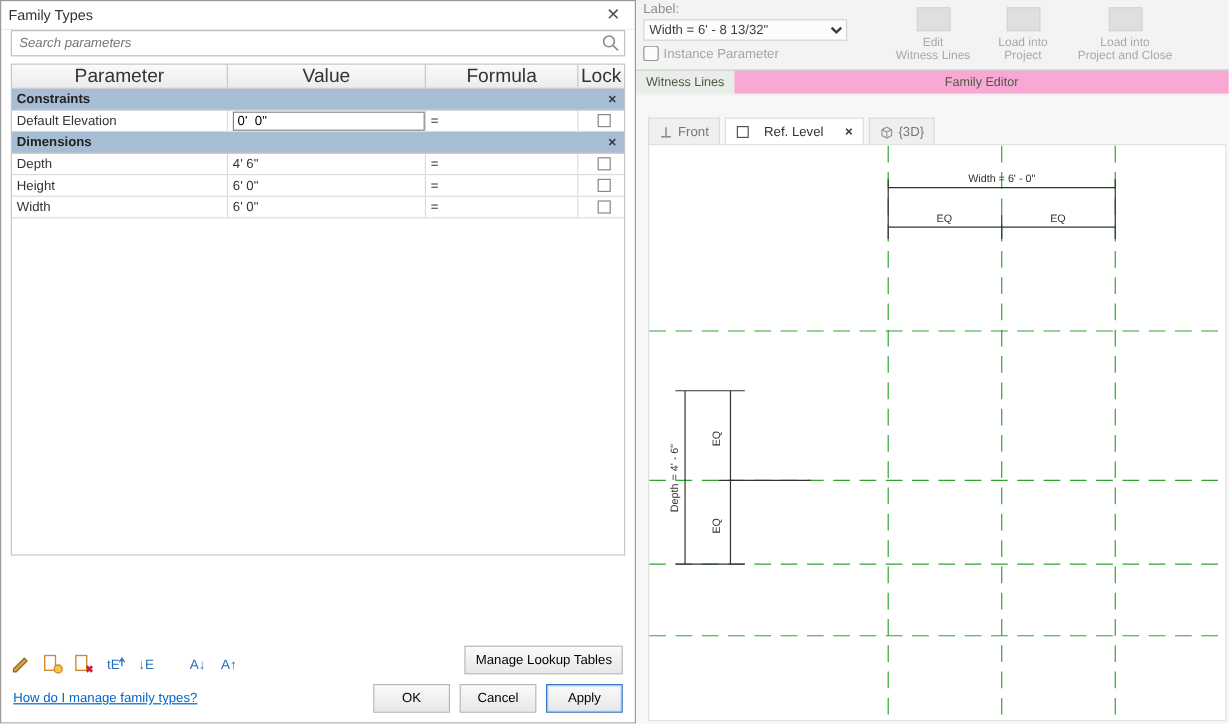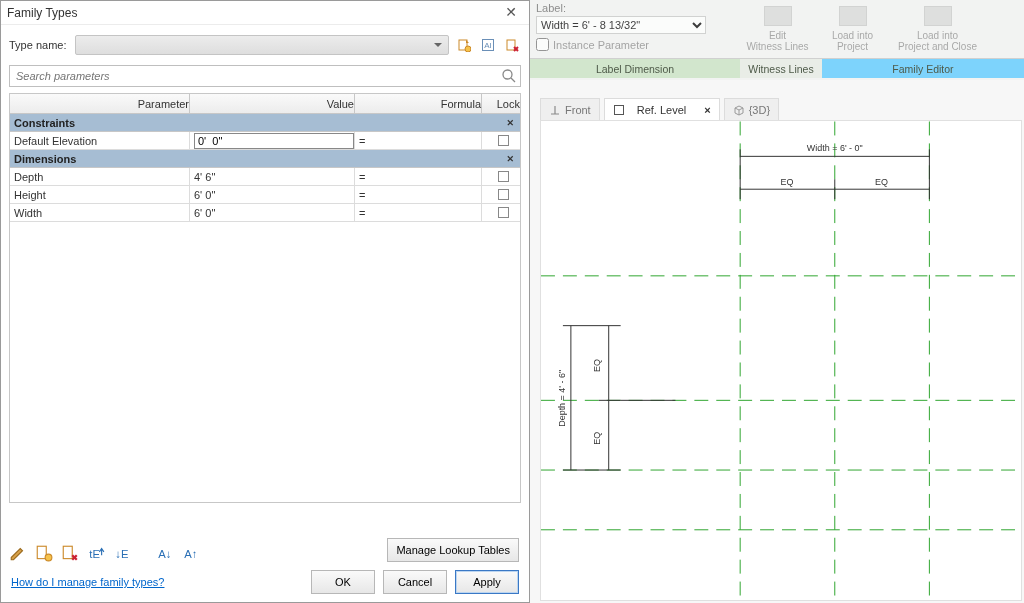--- a/index.html
+++ b/index.html
@@ -12,21 +12,21 @@
 .ribbon-left select { width: 170px; height: 18px; border: 1px solid #c7c7c7; background: #fff; font-size: 11px; margin-top:2px; }
 .ribbon-left .chk { margin-top: 4px; color: #8a8a8a; font-size: 11px; display: flex; align-items: center; gap: 4px; }
 .ribbon-btns { display: flex; gap: 0; opacity: .55; }
 .ribbon-btn { width: 75px; text-align: center; color: #6b6b6b; padding-top: 6px; }
 .ribbon-btn .ic { width: 28px; height: 20px; margin: 0 auto 4px; background: #cfcfcf; border: 1px solid #b9b9b9; }
 .ribbon-btn .t { font-size: 10px; line-height: 1.1; }
 .panel-strip { position: absolute; top: 58px; left: 530px; right: 0; height: 20px; display: flex; }
 .panel-strip div { border-top: 1px solid #d0d0d0; text-align: center; font-size: 10.5px; line-height: 20px; color: #4e5a49; }
 .ps-a { width: 210px; background: #d2e6cd; }
 .ps-b { width: 82px; background: #e9ede7; }
-.ps-c { flex: 1; background: #7dd3fc; }
+.ps-c { flex: 1; background: #f9a8d4; }
 
 
 .viewtabs { position: absolute; top: 98px; left: 540px; right: 0; height: 22px; display: flex; gap: 4px; }
 .vtab { height: 22px; display: flex; align-items: center; padding: 0 8px; gap: 4px; font-size: 11px; color: #777; background: #efefef; border: 1px solid #dcdcdc; border-bottom: none; }
 .vtab.active { background: #fff; color: #333; gap: 12px; }
 .vtab .xclose { margin-left: 6px; font-weight: bold; cursor: pointer; }
 .vtab .ico { width: 12px; height: 12px; display: inline-block; }
 
 
 .canvas { position: absolute; top: 120px; left: 540px; right: 2px; bottom: 2px; background: #fff; border: 1px solid #e0e0e0; }
@@ -45,21 +45,21 @@
 .tn-row .ic-btn { width: 18px; height: 18px; border: 1px solid transparent; display: flex; align-items: center; justify-content: center; cursor: pointer; }
 .tn-row .ic-btn svg { width: 14px; height: 14px; }
 
 .search-row { padding: 0 8px 6px; }
 .search-box { position: relative; }
 .search-box input { width: 100%; height: 22px; border: 1px solid #bfbfbf; padding: 0 24px 0 6px; font-size: 11px; color: #888; font-style: italic; }
 .search-box .mag { position: absolute; right: 4px; top: 3px; width: 16px; height: 16px; }
 
 .grid-wrap { margin: 0 8px; border: 1px solid #c7c7c7; height: 410px; overflow: hidden; background: #fff; }
 .ghead { display: flex; background: linear-gradient(#fafafa,#ececec); border-bottom: 1px solid #c7c7c7; height: 20px; }
-.ghead > div { border-right: 1px solid #c7c7c7; line-height: 20px; text-align: right; font-size: 11px; color: #333; }
+.ghead > div { border-right: 1px solid #c7c7c7; line-height: 20px; text-align: center; font-size: 16px; color: #333; }
 .col-p { width: 180px; }
 .col-v { width: 165px; }
 .col-f { width: 127px; }
 .col-l { flex: 1; border-right: none !important; }
 
 .group { height: 18px; background: #a6bdd3; display: flex; align-items: center; padding-left: 4px; font-weight: bold; font-size: 11px; color: #222; border-bottom: 1px solid #c7c7c7; position: relative; }
 .group .collapse { position: absolute; right: 6px; font-size: 9px; color: #333; }
 
 .row { display: flex; height: 18px; border-bottom: 1px solid #dcdcdc; font-size: 11px; color: #333; }
 .row > div { border-right: 1px solid #dcdcdc; display: flex; align-items: center; padding-left: 4px; }
@@ -105,21 +105,20 @@
 Project</div>
     </div>
     <div class="ribbon-btn" style="width:95px">
       <div class="ic"></div>
       <div class="t" style="white-space:pre-line">Load into
 Project and Close</div>
     </div>
   </div>
 </div>
 <div class="panel-strip">
-  <div class="ps-a">Label Dimension</div>
   <div class="ps-b">Witness Lines</div>
   <div class="ps-c">Family Editor</div>
 </div>
 
 <div class="viewtabs">
   <div class="vtab">
     <span class="ico">
       <svg viewBox="0 0 12 12">
           <path d="M2 10h8M6 10V2" stroke="#8a8a8a" stroke-width="1.2" fill="none"></path>
         </svg>
@@ -182,44 +181,20 @@
     <text x="59" y="318" text-anchor="middle" font-size="9" fill="#333" transform="rotate(-90 59 318)">EQ</text>
   </svg>
 </div>
 
 <div class="dialog">
   <div class="titlebar">
     <span class="title">Family Types</span>
     <span class="close">✕</span>
   </div>
 
-  <div class="tn-row">
-    <span class="lbl">Type name:</span>
-    <div class="combo"></div>
-    <span class="ic-btn">
-      <svg viewBox="0 0 14 14">
-          <rect x="2" y="2" width="8" height="10" fill="#fff" stroke="#cc8a2a"></rect>
-          <path d="M9 2l3 3h-3z" fill="#cc8a2a"></path>
-          <circle cx="11" cy="11" r="3" fill="#f6c24a" stroke="#cc8a2a"></circle>
-        </svg>
-    </span>
-    <span class="ic-btn">
-      <svg viewBox="0 0 14 14">
-          <rect x="1.5" y="1.5" width="11" height="11" fill="#fff" stroke="#6a8fb7"></rect>
-          <text x="7" y="10" text-anchor="middle" font-size="8" fill="#6a8fb7">AI</text>
-        </svg>
-    </span>
-    <span class="ic-btn">
-      <svg viewBox="0 0 14 14">
-          <rect x="2" y="2" width="8" height="10" fill="#fff" stroke="#cc8a2a"></rect>
-          <line x1="9" y1="9" x2="13" y2="13" stroke="#c23" stroke-width="2"></line>
-          <line x1="13" y1="9" x2="9" y2="13" stroke="#c23" stroke-width="2"></line>
-        </svg>
-    </span>
-  </div>
 
   <div class="search-row">
     <div class="search-box">
       <input type="text" placeholder="Search parameters" style="">
       <span class="mag">
         <svg viewBox="0 0 16 16">
             <circle cx="6.5" cy="6.5" r="4.5" fill="none" stroke="#888" stroke-width="1.3"></circle>
             <line x1="10" y1="10" x2="14" y2="14" stroke="#888" stroke-width="1.3"></line>
           </svg>
       </span>

